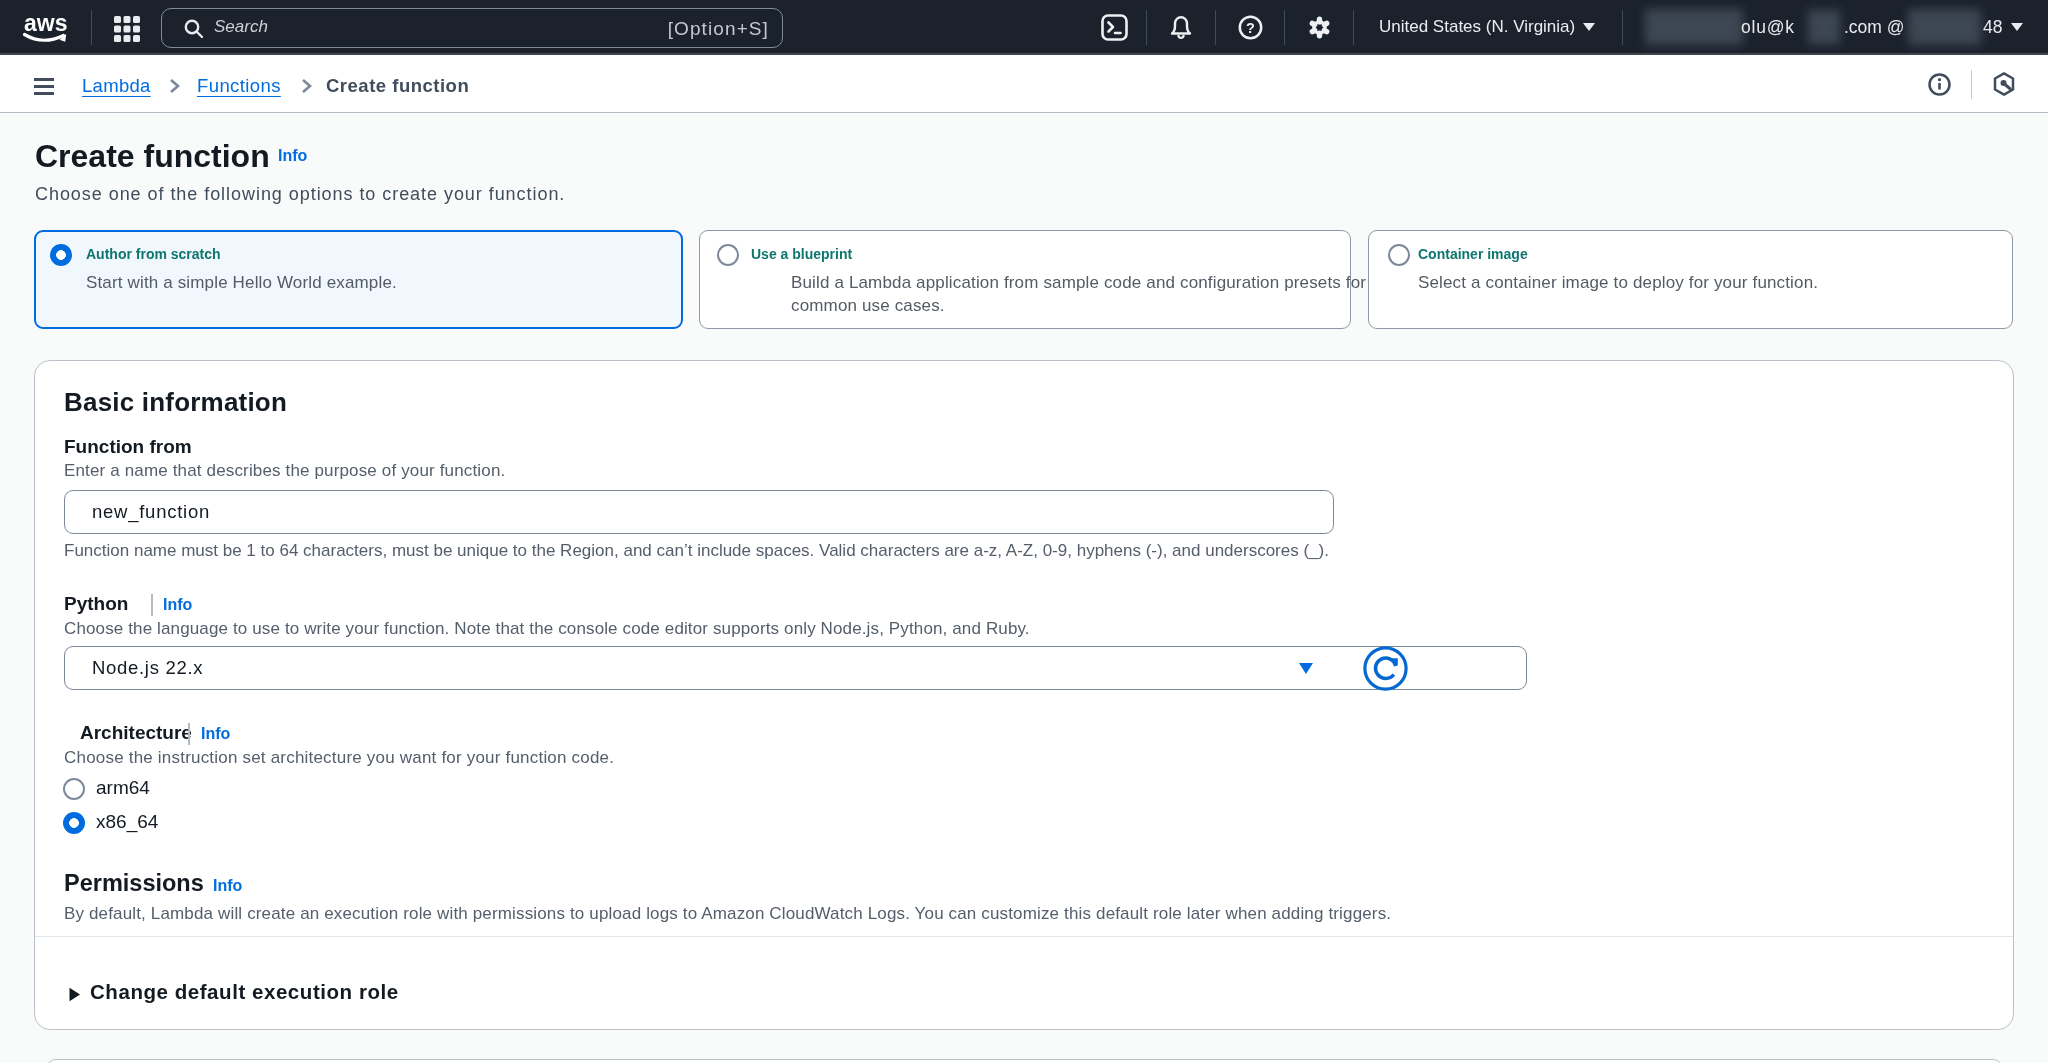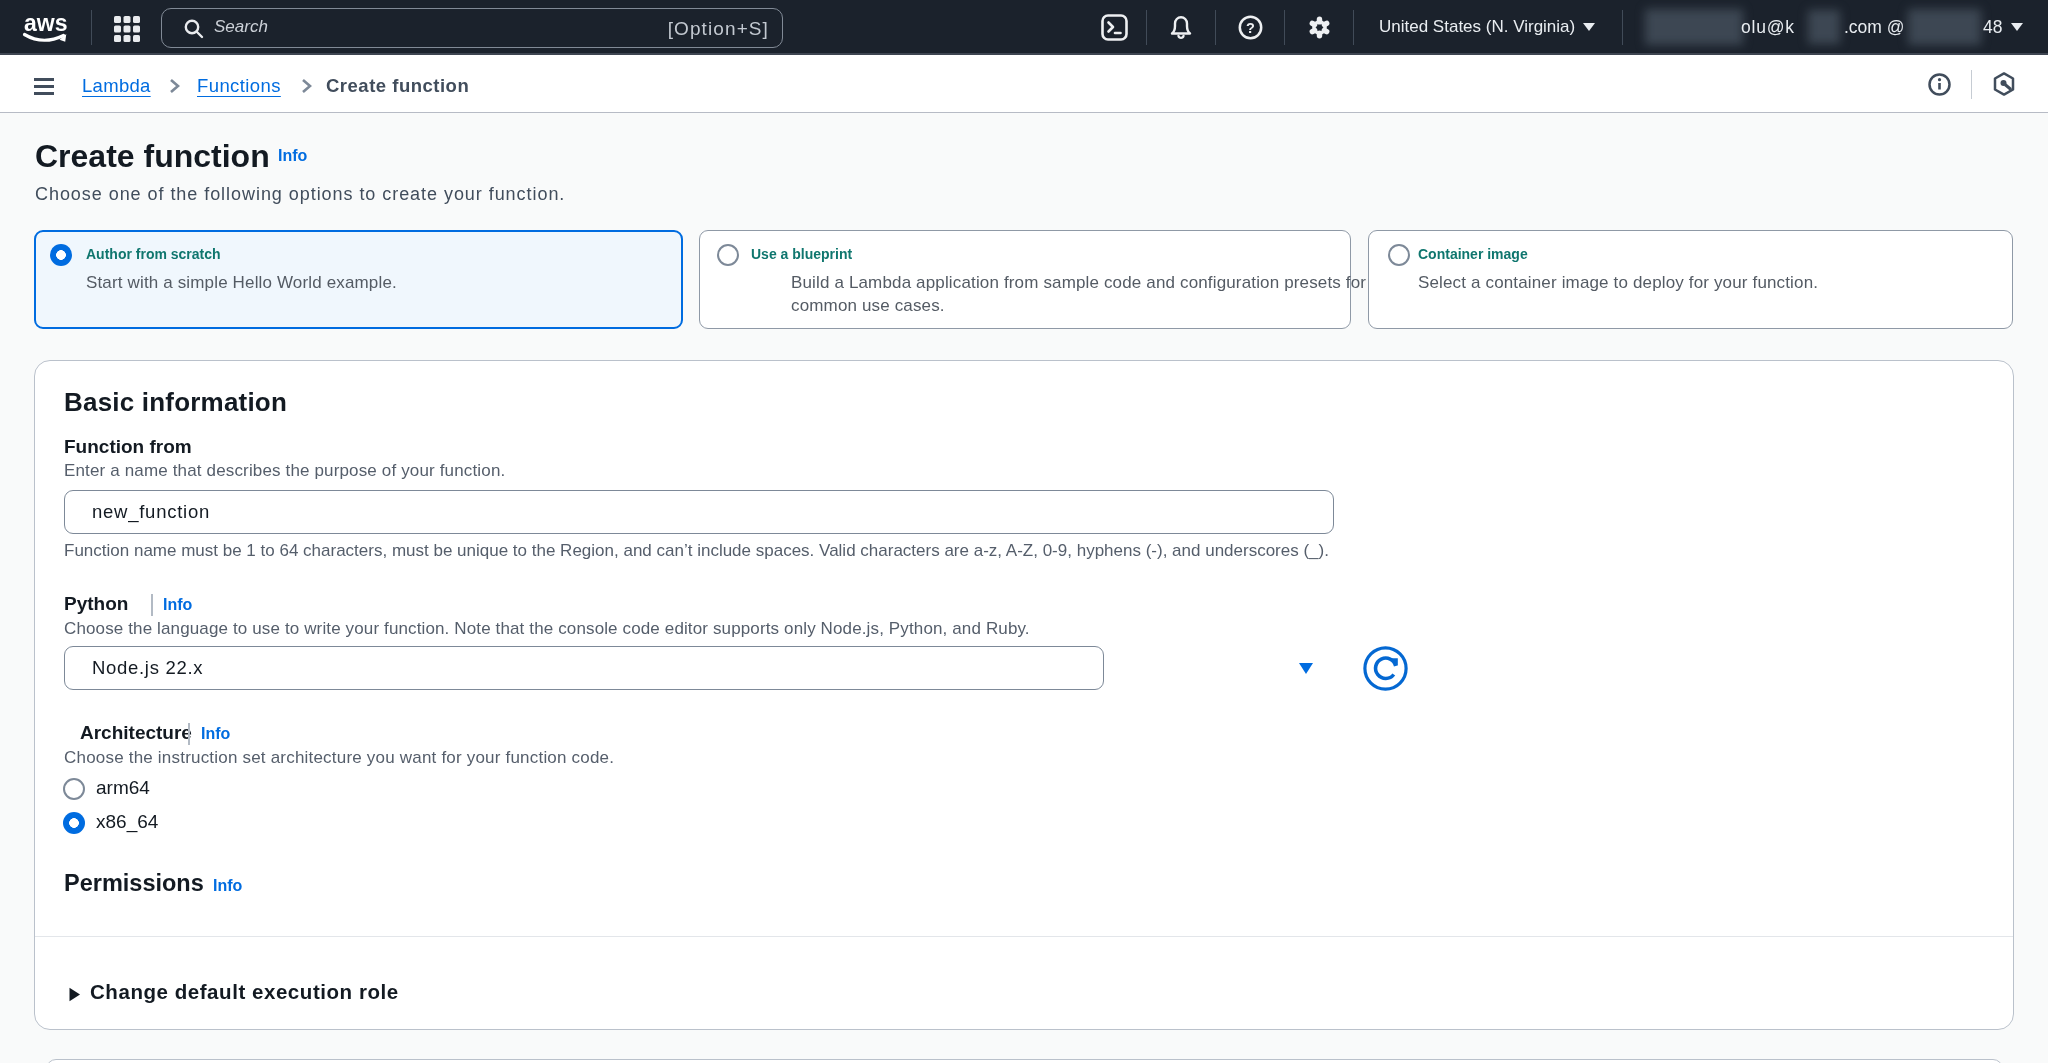--- a/index.html
+++ b/index.html
@@ -185,40 +185,41 @@
 
   <span class="label abs" style="left:64px; top:436px;">Function from</span>
   <span class="desc abs" style="left:64px; top:461px;">Enter a name that describes the purpose of your function.</span>
   <div class="field" style="left:64px; top:490px; width:1270px; height:44px; letter-spacing:0.75px;">new_function</div>
   <span class="desc abs" style="left:64px; top:541px; letter-spacing:0;">Function name must be 1 to 64 characters, must be unique to the Region, and can’t include spaces. Valid characters are a-z, A-Z, 0-9, hyphens (-), and underscores (_).</span>
 
   <span class="label abs" style="left:64px; top:593px;">Python</span>
   <span class="pipe abs" style="left:151px; top:594px;"></span>
   <span class="infolink abs" style="left:163px; top:596px;">Info</span>
   <span class="desc abs" style="left:64px; top:619px; letter-spacing:0.13px;">Choose the language to use to write your function. Note that the console code editor supports only Node.js, Python, and Ruby.</span>
-  <div class="field" style="left:64px; top:646px; width:1040px; height:44px; letter-spacing:0.7px;">Node.js 22.x</div>
+  <div class="field" style="left:64px; top:646px; width:1463px; height:44px; letter-spacing:0.7px;">Node.js 22.x</div>
   <div class="abs" style="left:1299px; top:663px; width:0; height:0; border-left:7px solid transparent; border-right:7px solid transparent; border-top:11px solid #006ce0;"></div>
 
   <svg class="abs" style="left:1363px; top:646px;" width="45" height="45" viewBox="0 0 45 45">
     <circle cx="22.5" cy="22.5" r="20.6" fill="none" stroke="#0468d2" stroke-width="3.2"></circle>
     <path d="M30.8 28.5 A 10.2 10.2 0 1 1 32.7 20" fill="none" stroke="#0468d2" stroke-width="3.6"></path>
     <path d="M27.2 12.2 H 34.8 V 19.8 Z" fill="#0468d2"></path>
   </svg>
 
   <span class="label abs" style="left:64px; top:722px;margin-left:16px;">Architecture</span>
   <span class="pipe abs" style="left:188px; top:723px;"></span>
   <span class="infolink abs" style="left:201px; top:725px;">Info</span>
   <span class="desc abs" style="left:64px; top:748px; letter-spacing:0.2px;">Choose the instruction set architecture you want for your function code.</span>
   <div class="radio abs" style="left:63px; top:778px;"></div>
   <span class="abs" style="left:96px; top:777px; font-size:19px; color:#131a22;">arm64</span>
   <div class="radio on abs" style="left:63px; top:812px;"></div>
   <span class="abs" style="left:96px; top:811px; font-size:19px; color:#131a22;">x86_64</span>
 
   <span class="h3 abs" style="left:64px; top:870px;">Permissions</span>
   <span class="infolink abs" style="left:213px; top:877px;">Info</span>
+  <span class="desc abs" style="left:64px; top:904px; letter-spacing:0.15px;">By default, Lambda will create an execution role with permissions to upload logs to Amazon CloudWatch Logs. You can customize this default role later when adding triggers.</span>
 
   <div class="abs" style="left:35px; top:936px; width:1978px; height:1px; background:#e3e6ea;"></div>
   <svg class="abs" style="left:68px; top:987px;" width="13" height="15" viewBox="0 0 13 15">
     <path d="M1.5 0.8 L 12 7.5 L 1.5 14.2 Z" fill="#131a22"></path>
   </svg>
   <span class="abs" style="left:90px; top:980px; font-size:20.5px; font-weight:bold; letter-spacing:0.55px; color:#131a22;">Change default execution role</span>
 
   <div class="abs" style="left:46px; top:1059px; width:1957px; height:20px; background:rgba(255,255,255,0.99); border:1px solid #bac1cb; border-radius:14px;"></div>
 
 </div>

